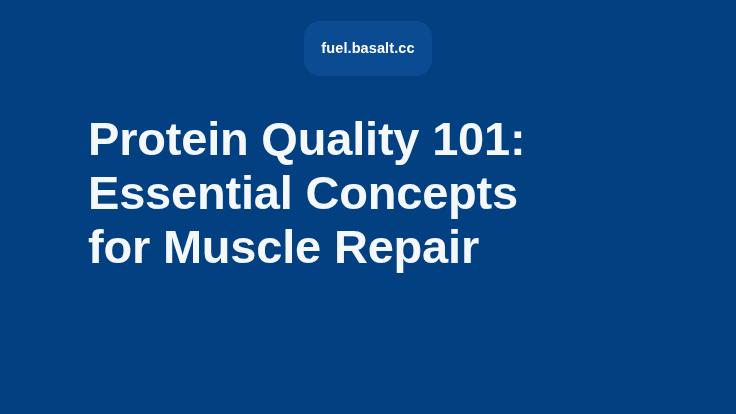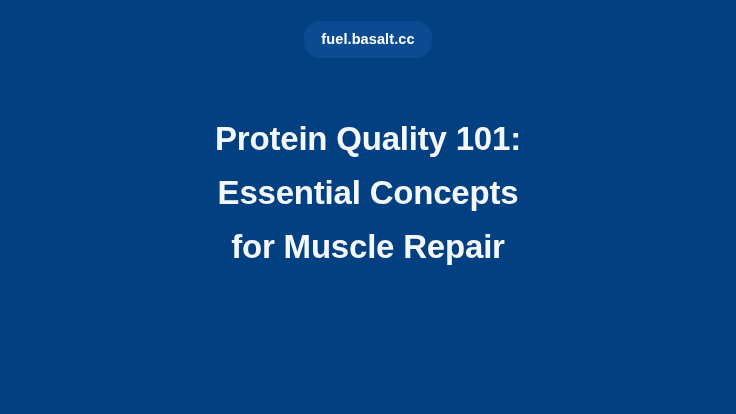--- a/index.html
+++ b/index.html
@@ -31,21 +31,21 @@
     width: 100%;
     display: flex;
     justify-content: center;
     margin-top: 21px;
   }
   .badge {
     display: inline-flex;
     align-items: center;
     justify-content: center;
     height: 31px;
-    padding: 3px 17px;
+    padding: 12px 17px;
     border-radius: 16px;
     background: #0b4b92;
     color: #ffffff;
     font-size: 14.5px;
     font-weight: bold;
     letter-spacing: 0.1px;
     line-height: 1;
     white-space: nowrap;
   }
 
@@ -54,24 +54,23 @@
     position: absolute;
     left: 0;
     right: 0;
     top: 112px;
     display: flex;
     justify-content: center;
   }
   .title {
     width: 560px;
     margin: 0;
-    text-align: center;
     color: #f4f8fc;
     font-family: "Liberation Sans", sans-serif;
-    font-size: 33px;
+    font-size: 47px;
     font-weight: bold;
     line-height: 54px;
     letter-spacing: -0.2px;
     white-space: pre-line;
   }
 </style>
 </head>
 <body>
 
 <div id="slide">

